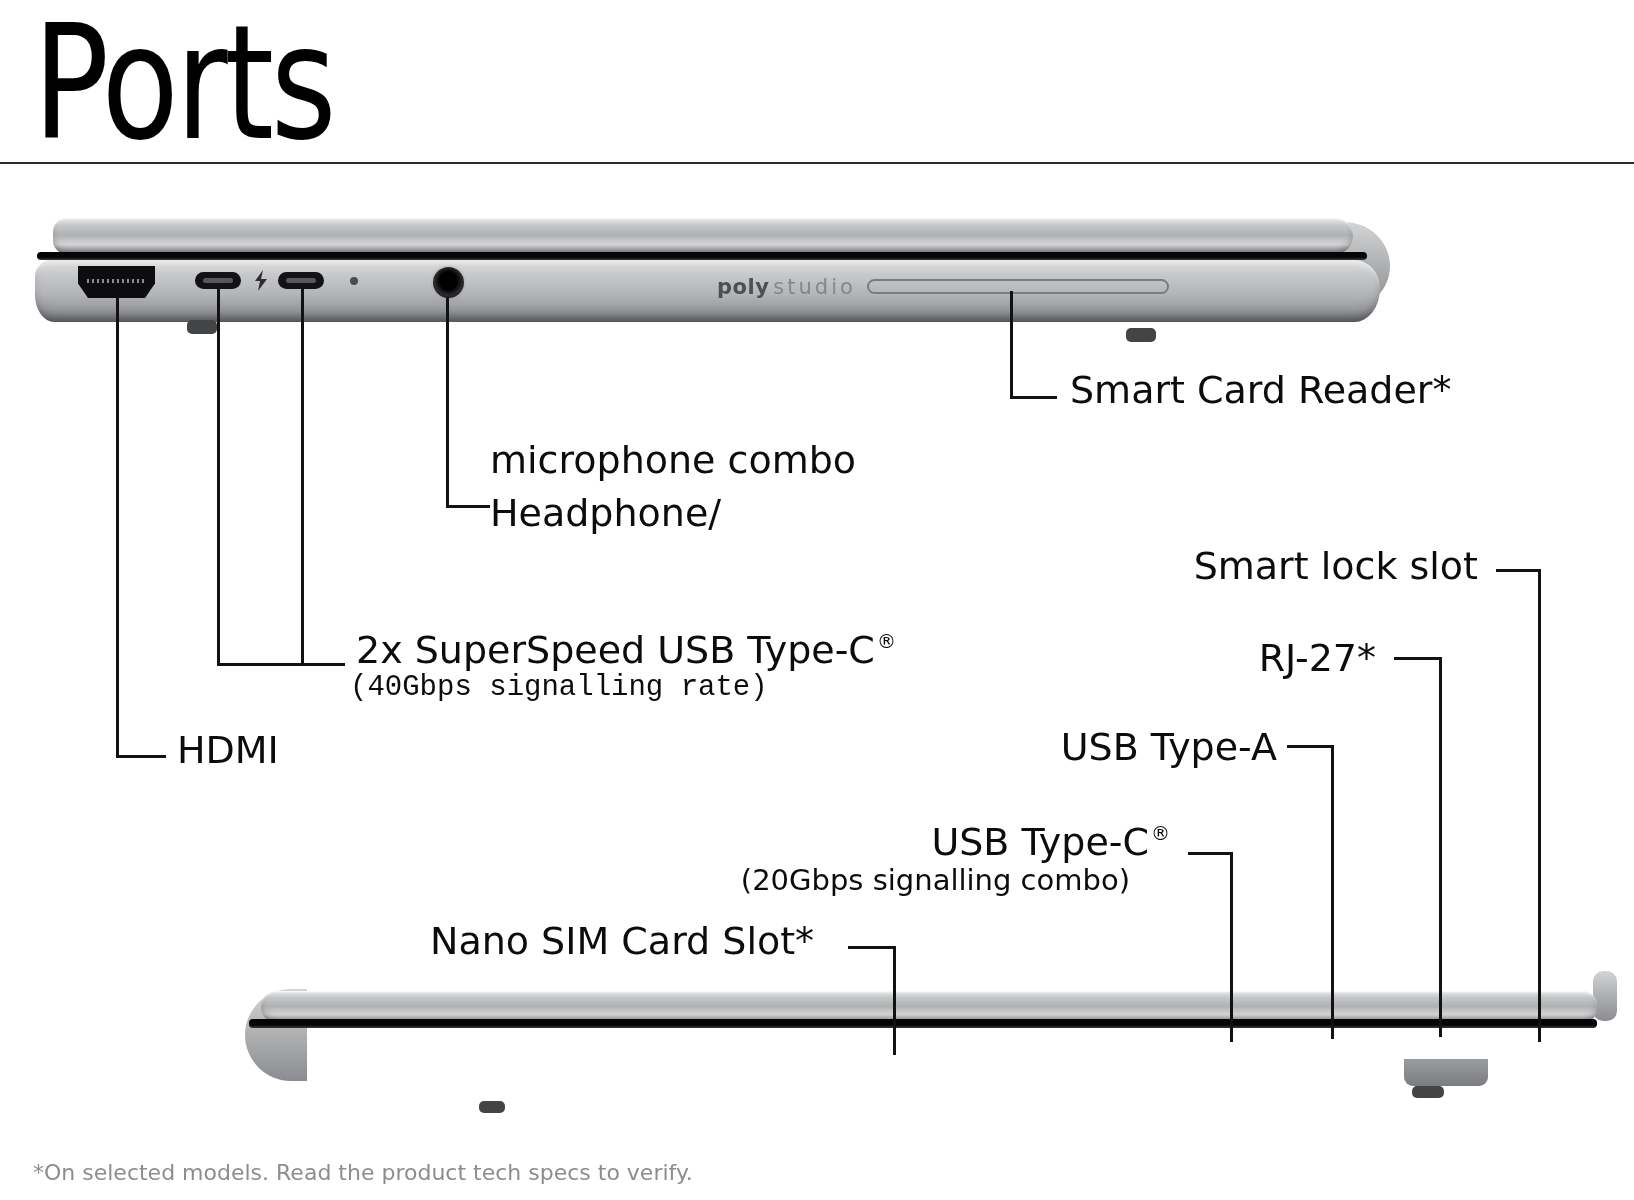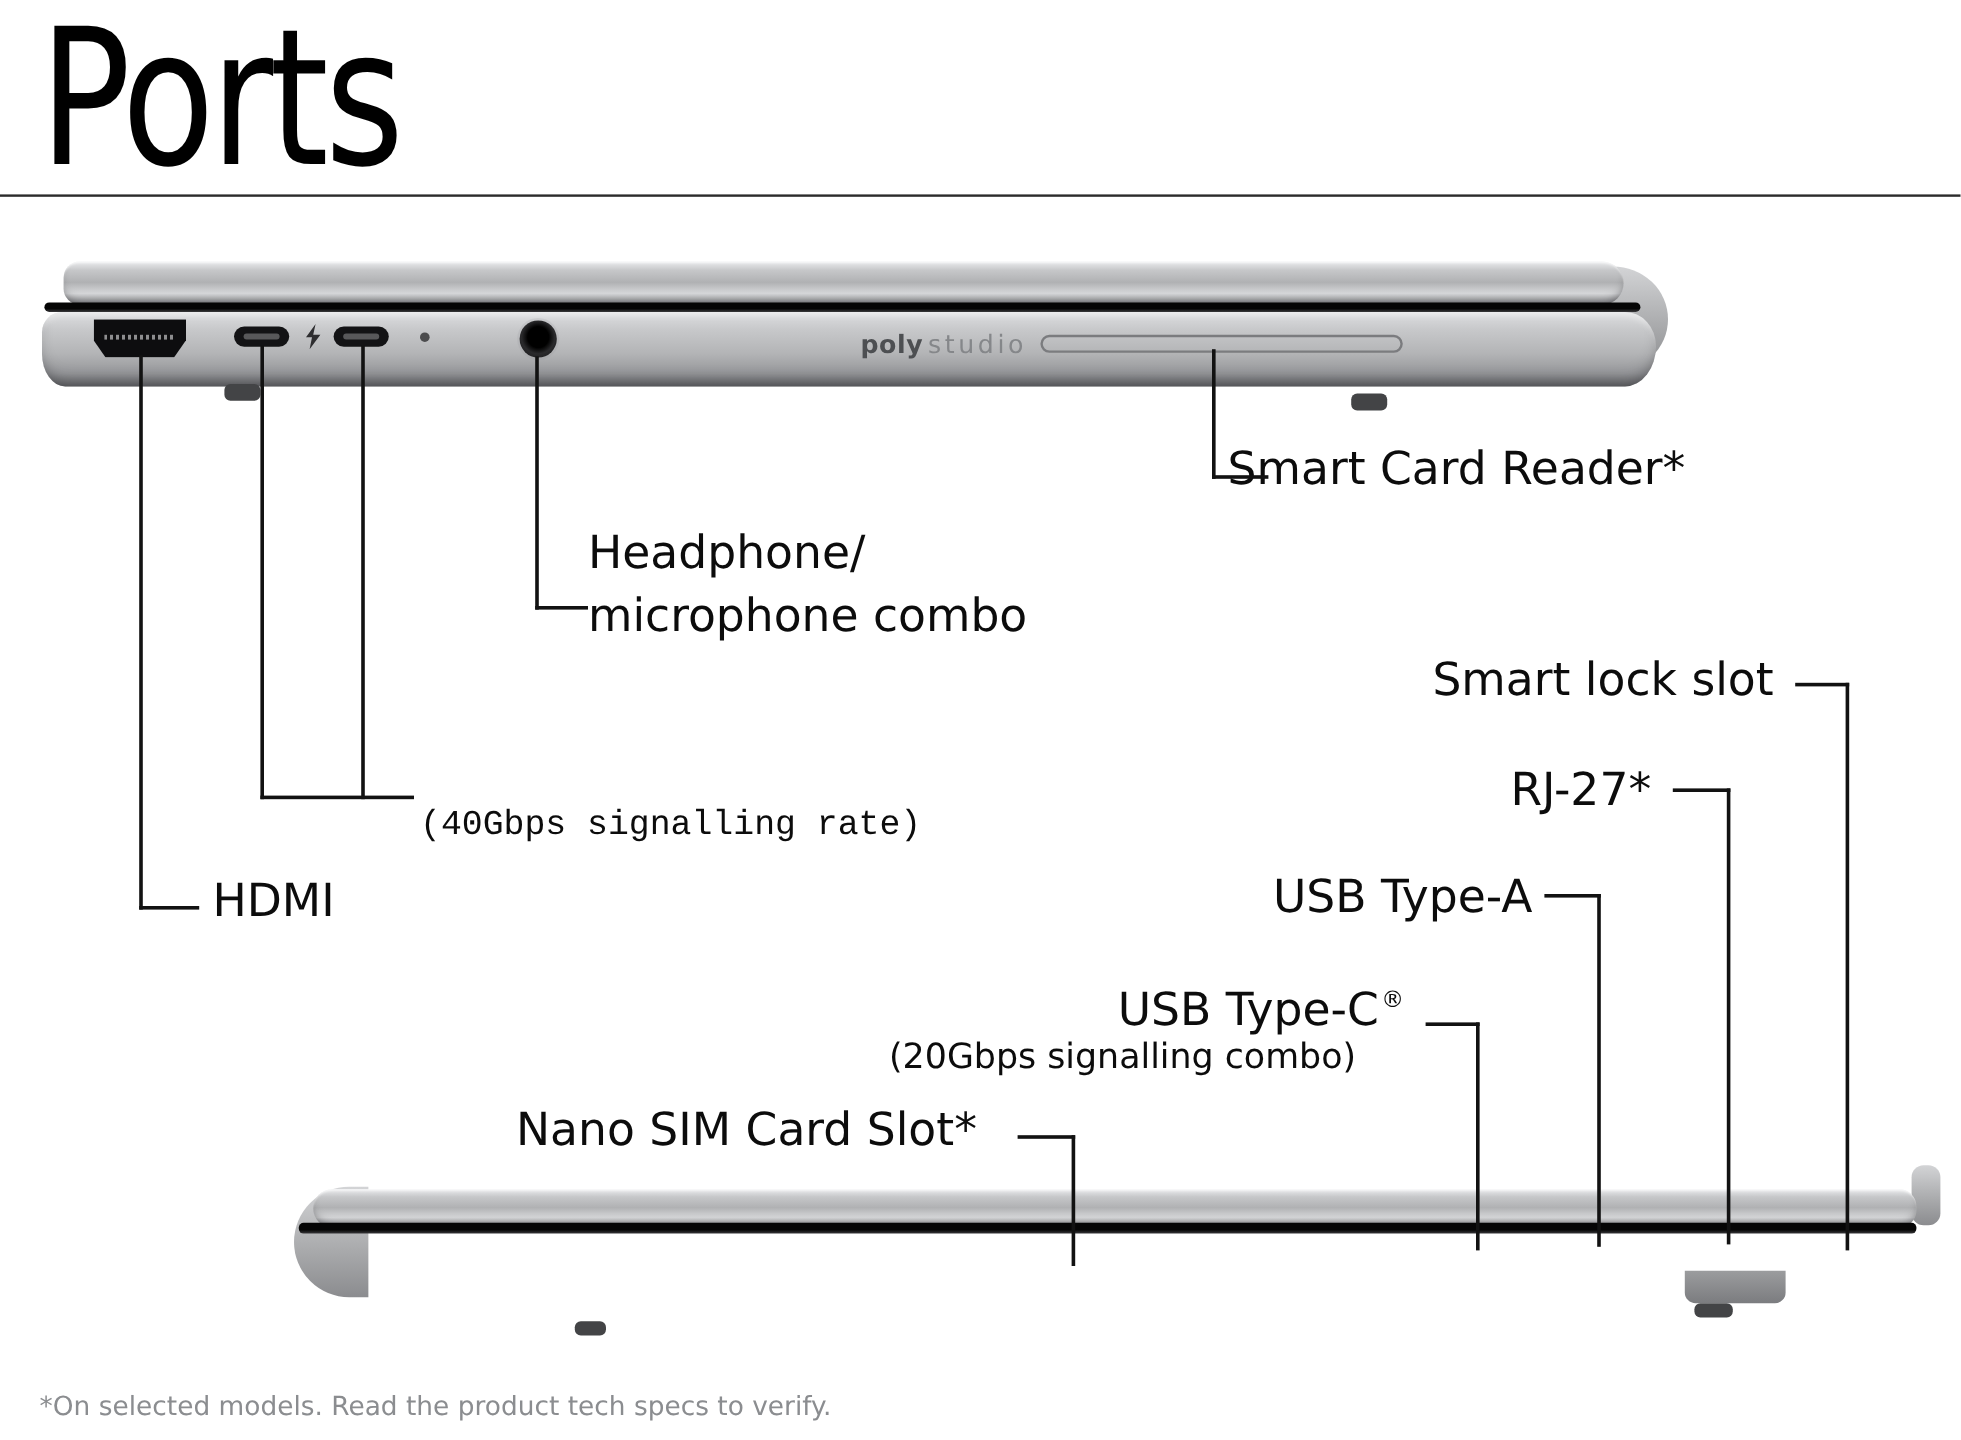--- a/index.html
+++ b/index.html
@@ -95,32 +95,35 @@
     <div class="foot" style="left:1091px;top:120px;width:30px;height:14px;"></div>
   </div>
 
   <div class="cl" style="left:116px;top:296px;width:3px;height:462px;"></div>
   <div class="cl" style="left:116px;top:755px;width:50px;height:3px;"></div>
   <div class="label" style="left:177px;top:726px;">HDMI</div>
 
   <div class="cl" style="left:217px;top:288px;width:3px;height:378px;"></div>
   <div class="cl" style="left:301px;top:288px;width:3px;height:378px;"></div>
   <div class="cl" style="left:217px;top:663px;width:128px;height:3px;"></div>
+  <div class="label" style="left:356px;top:618px;line-height:46px;">
+    <span>2x SuperSpeed USB Type-C</span><span class="reg">®</span>
+  </div>
   <div class="sublabel" style="left:350px;top:668px;font-family:Liberation Mono, monospace;">(40Gbps signalling rate)</div>
 
   <div class="cl" style="left:446px;top:297px;width:3px;height:211px;"></div>
   <div class="cl" style="left:446px;top:505px;width:44px;height:3px;"></div>
   <div class="label two-line" style="left:490px;top:434px;">
+    <div>microphone combo</div>
     <div>Headphone/</div>
-    <div>microphone combo</div>
   </div>
 
   <div class="cl" style="left:1010px;top:291px;width:3px;height:108px;"></div>
   <div class="cl" style="left:1010px;top:396px;width:47px;height:3px;"></div>
-  <div class="label" style="left:1023px;top:366px;">Smart Card Reader*</div>
+  <div class="label" style="left:1070px;top:366px;">Smart Card Reader*</div>
 
   <div class="label" style="right:156px;top:542px;">Smart lock slot</div>
   <div class="cl" style="left:1496px;top:569px;width:45px;height:3px;"></div>
   <div class="cl" style="left:1538px;top:569px;width:3px;height:473px;"></div>
 
   <div class="label" style="right:258px;top:634px;">RJ-27*</div>
   <div class="cl" style="left:1394px;top:657px;width:48px;height:3px;"></div>
   <div class="cl" style="left:1439px;top:657px;width:3px;height:380px;"></div>
 
   <div class="label" style="right:357px;top:723px;">USB Type-A</div>

